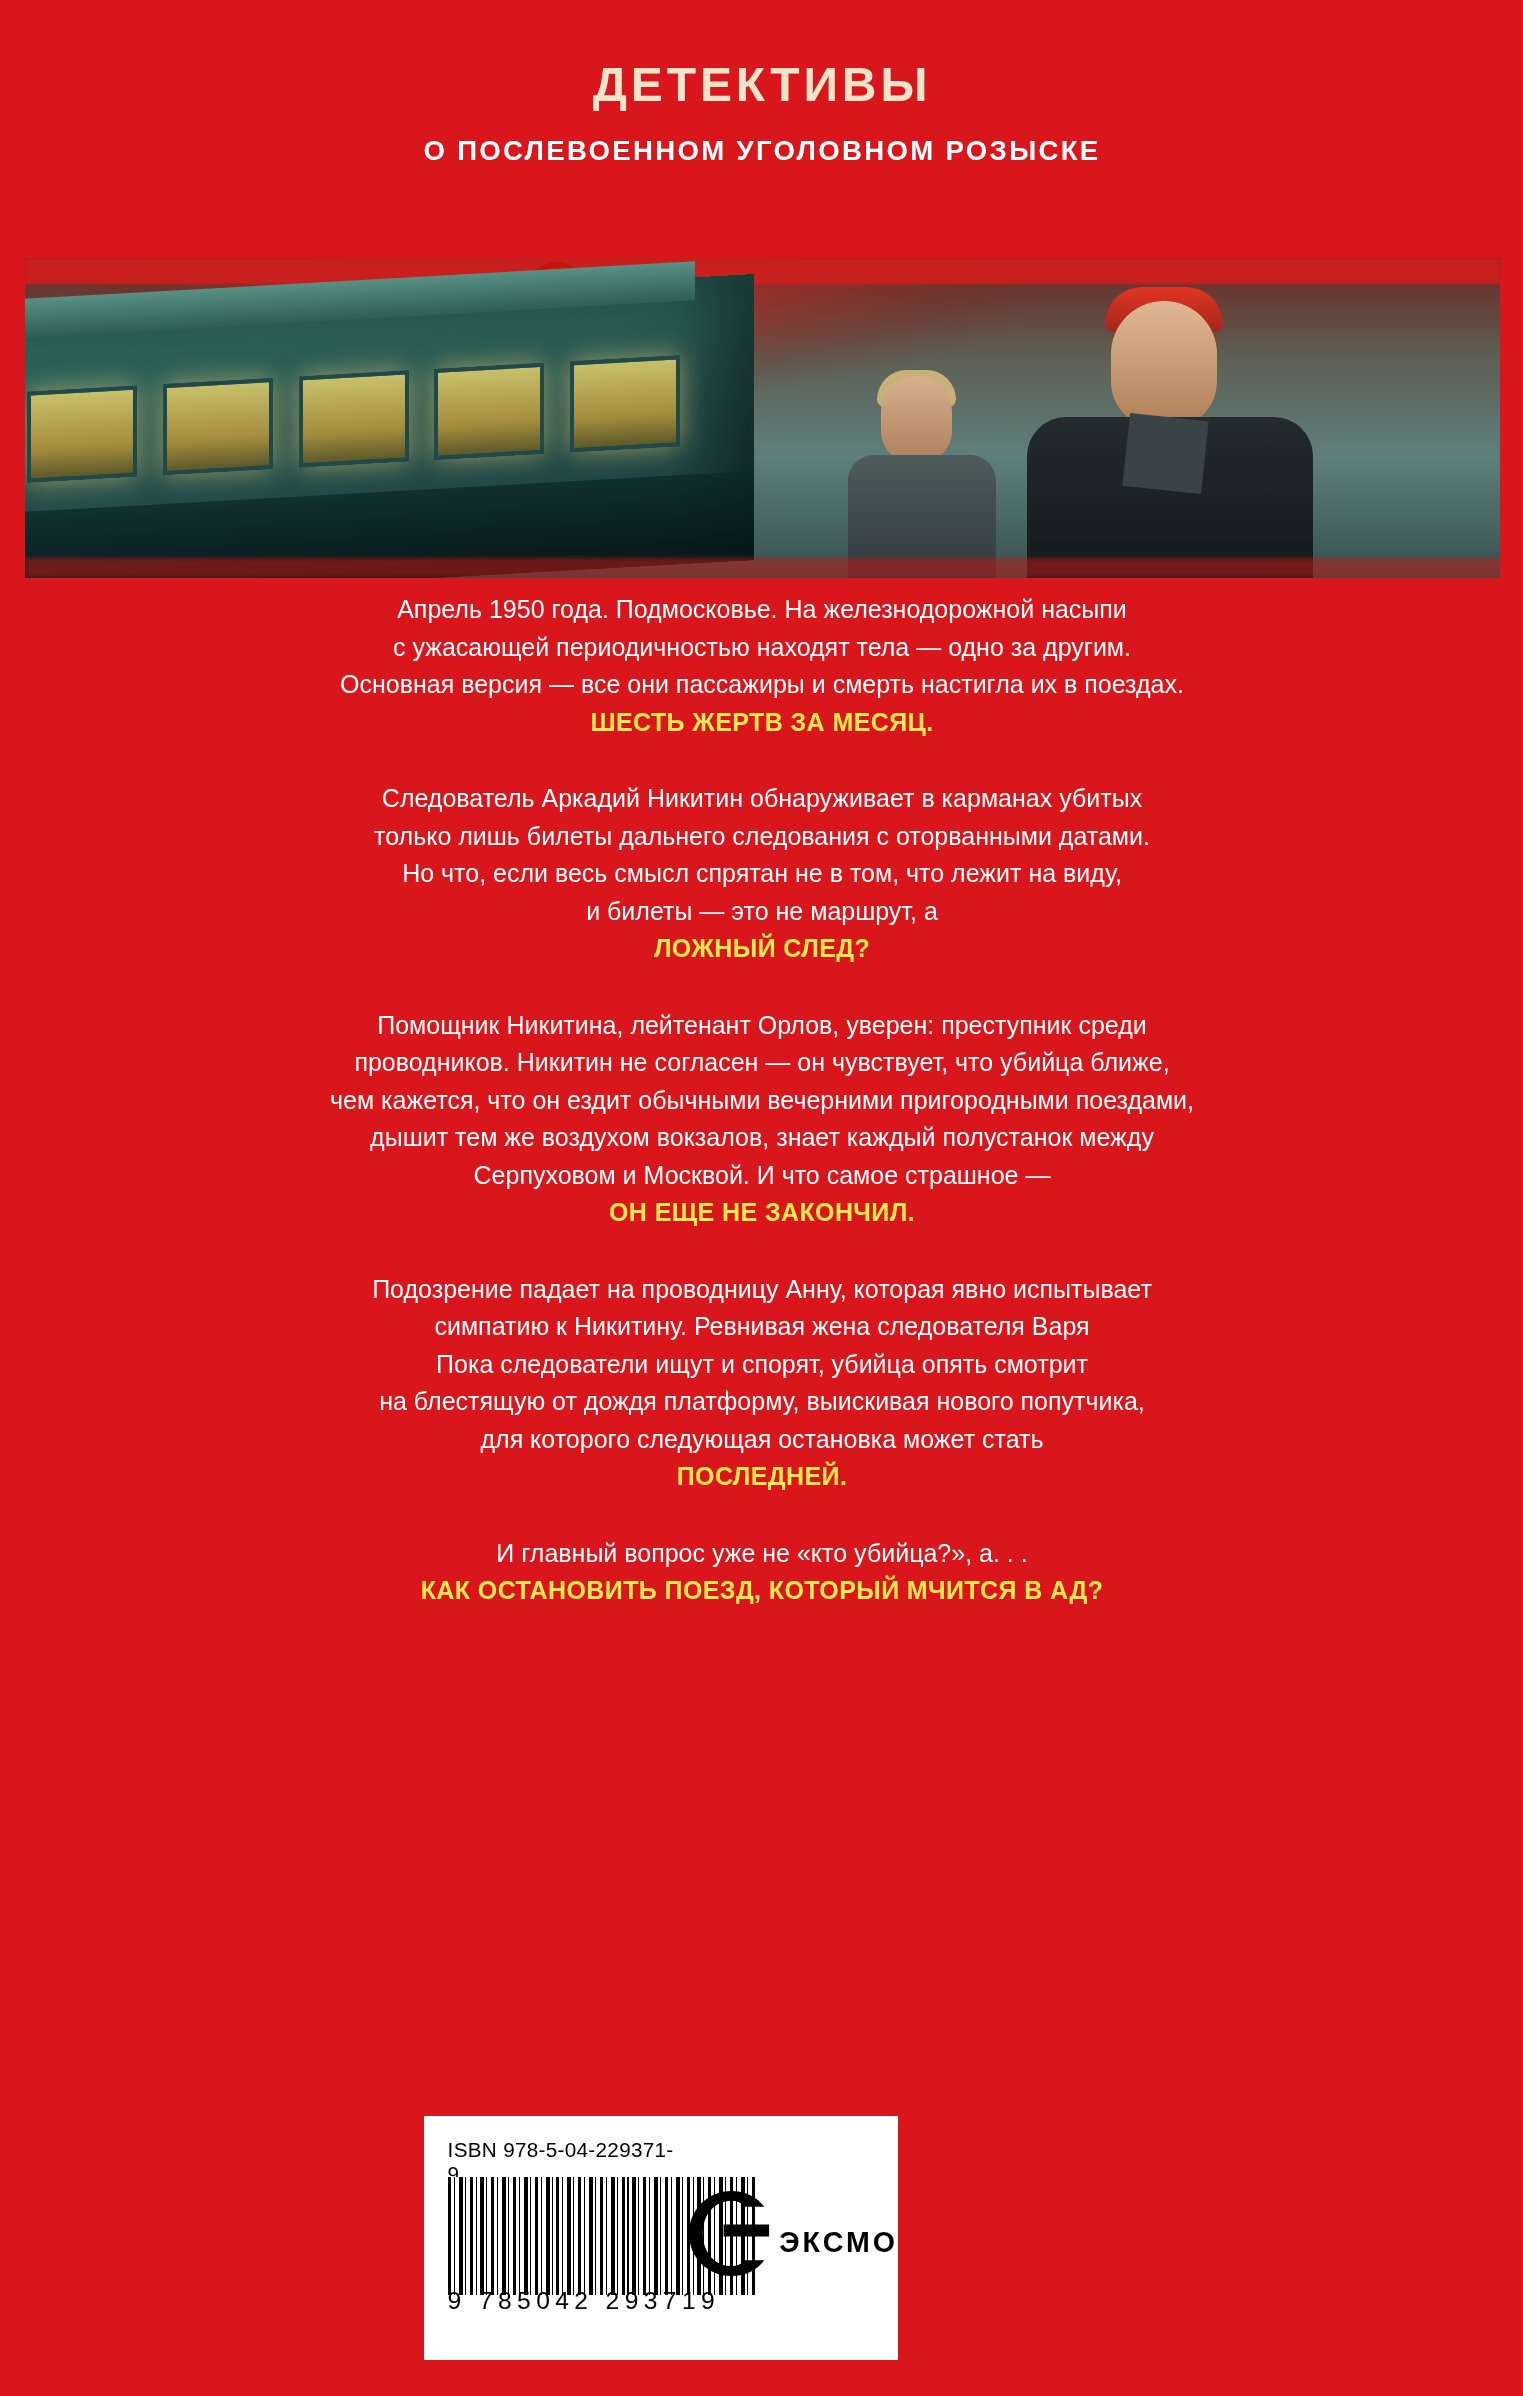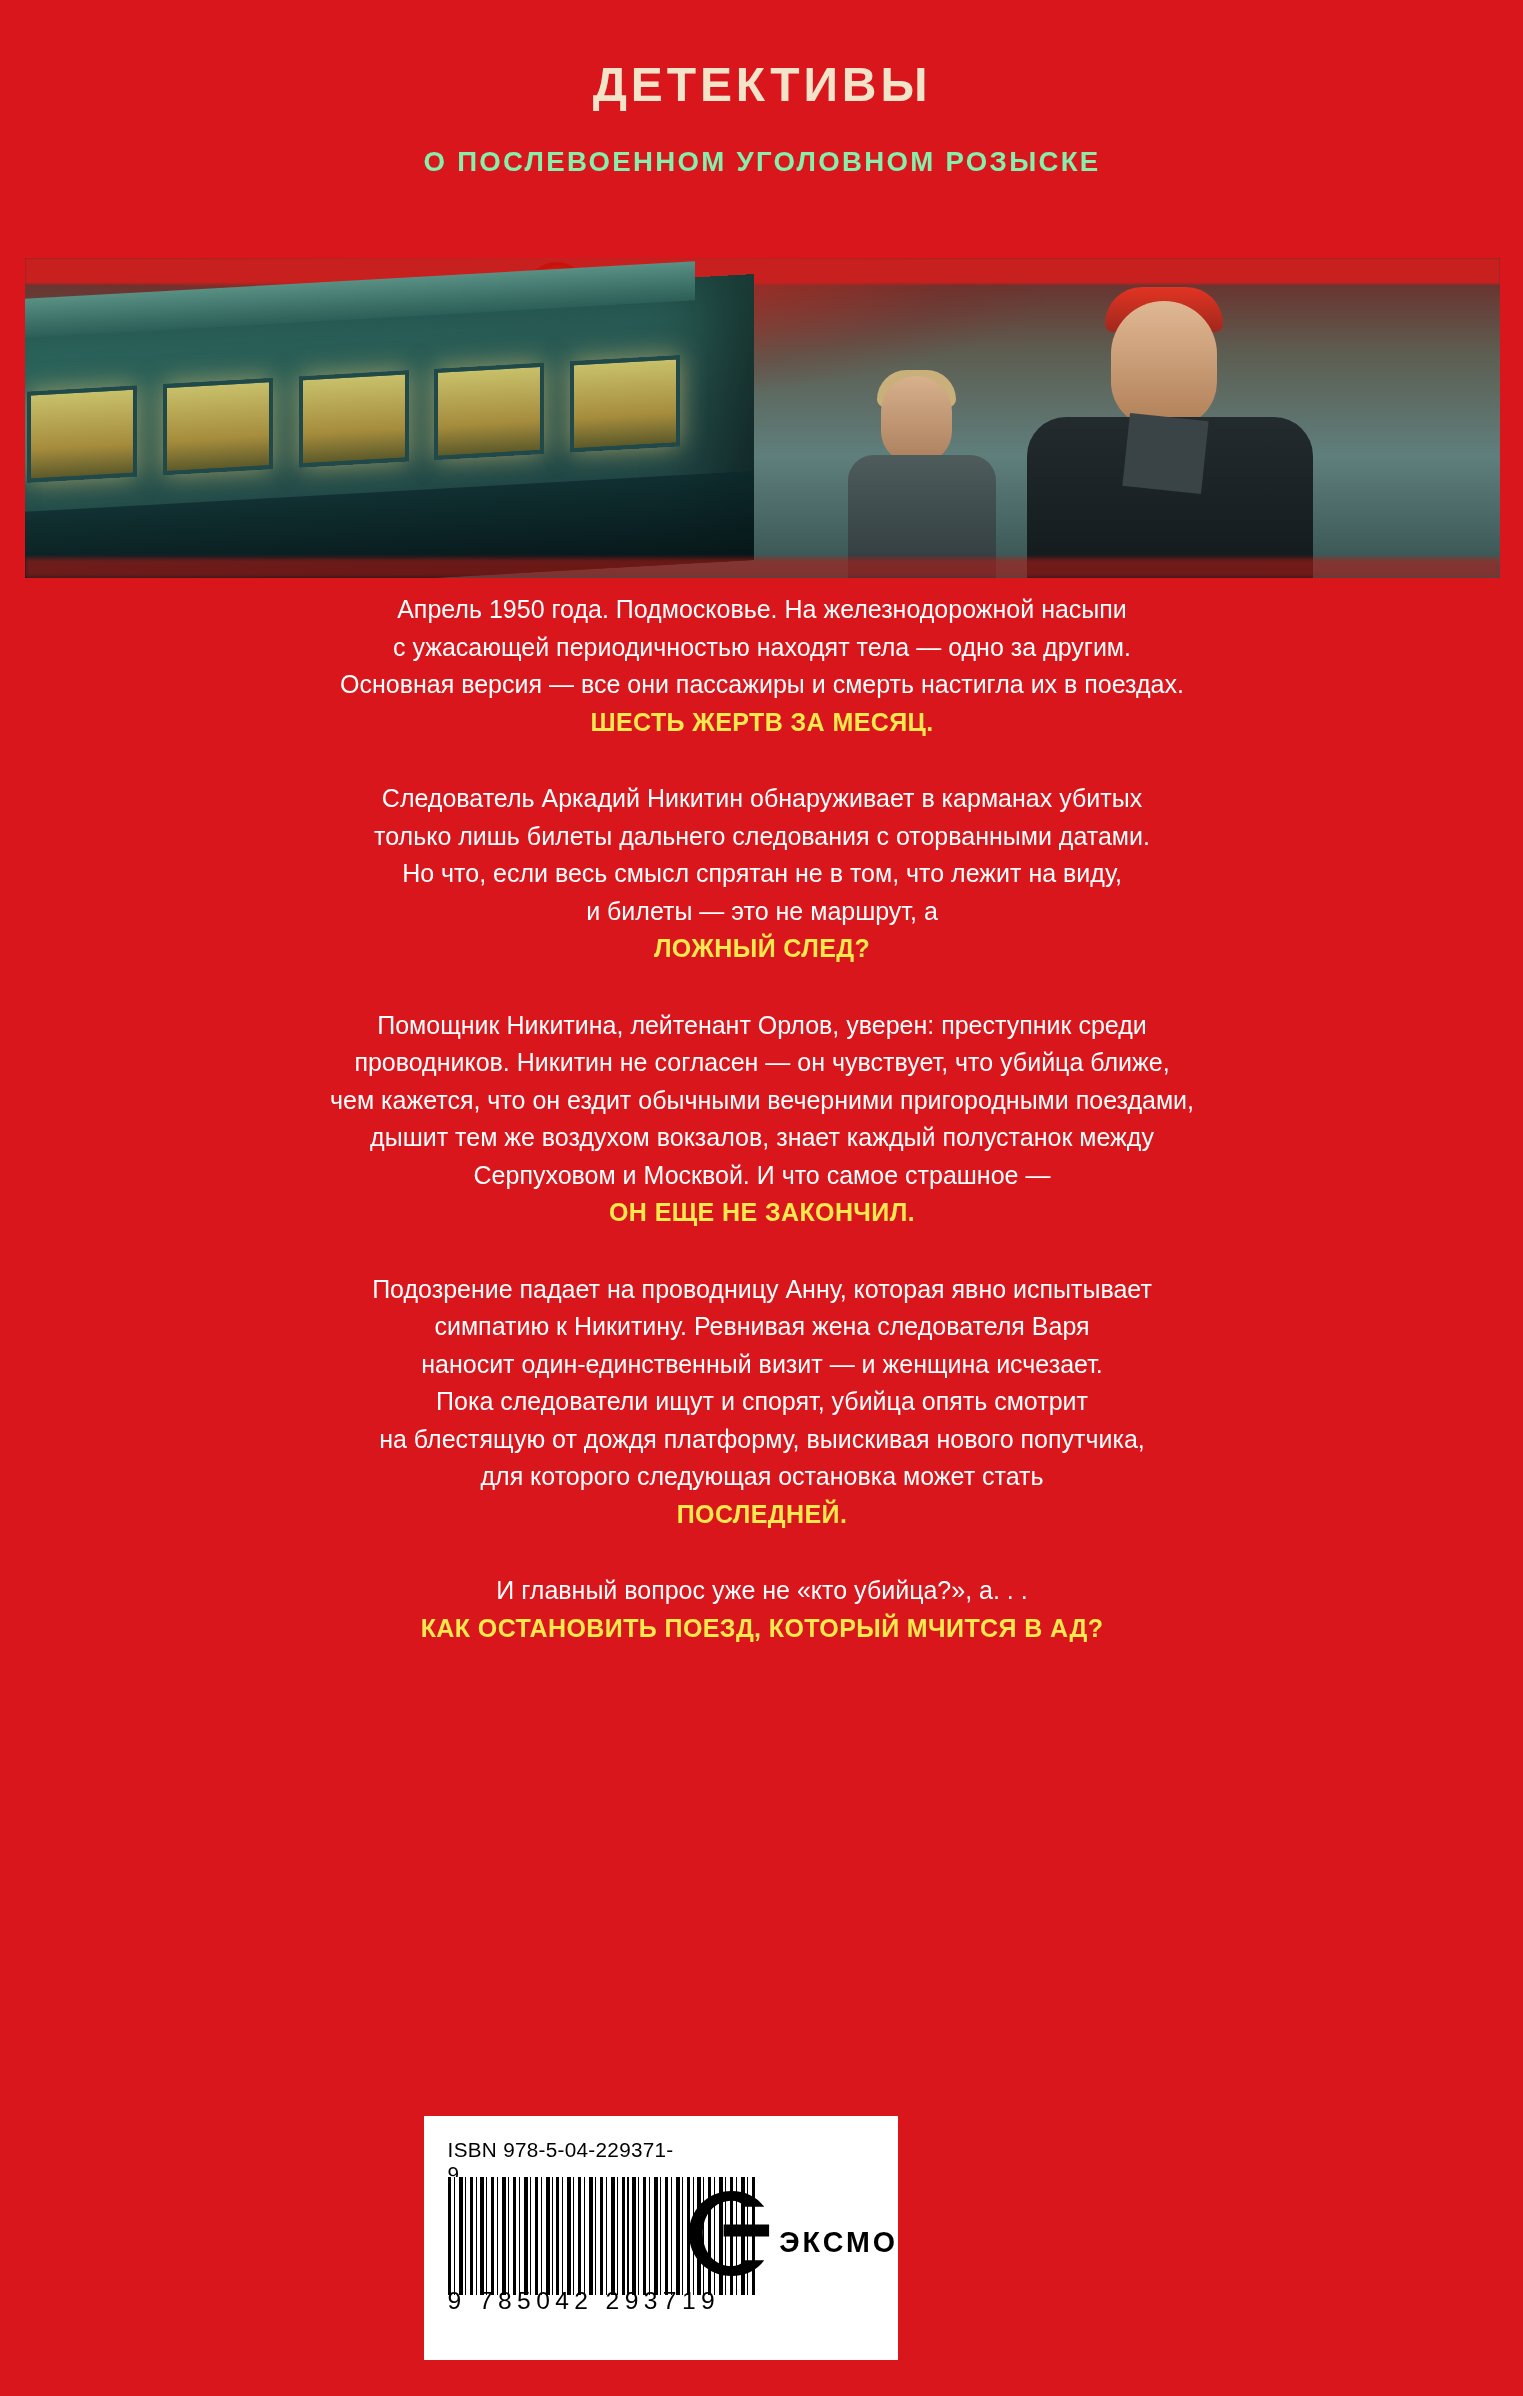--- a/index.html
+++ b/index.html
@@ -33,26 +33,26 @@
   .series-title {
     margin: 0;
     padding-top: 61px;
     font-size: 48px;
     font-weight: bold;
     letter-spacing: 3.9px;
     color: #f3e3c8;
     line-height: 1;
   }
   .series-sub {
-    margin: 11px;
+    margin: 0;
     padding-top: 27.6px;
     font-size: 27.6px;
     font-weight: bold;
     letter-spacing: 2.3px;
-    color: #86efac;
+    color: #ffffff;
     line-height: 1;
   }
 
   
   .illustration {
     position: absolute;
     top: 258px; left: 24.6px;
     width: 1475px;
     height: 320px;
     overflow: hidden;
@@ -304,21 +304,20 @@
       <span class="line">проводников. Никитин не согласен — он чувствует, что убийца ближе,</span>
       <span class="line">чем кажется, что он ездит обычными вечерними пригородными поездами,</span>
       <span class="line">дышит тем же воздухом вокзалов, знает каждый полустанок между</span>
       <span class="line">Серпуховом и Москвой. И что самое страшное —</span>
       <span class="line accent">ОН ЕЩЕ НЕ ЗАКОНЧИЛ.</span>
     </p>
 
     <p class="para">
       <span class="line">Подозрение падает на проводницу Анну, которая явно испытывает</span>
       <span class="line">симпатию к Никитину. Ревнивая жена следователя Варя</span>
-      <span class="line">наносит один-единственный визит — и женщина исчезает.</span>
       <span class="line">Пока следователи ищут и спорят, убийца опять смотрит</span>
       <span class="line">на блестящую от дождя платформу, выискивая нового попутчика,</span>
       <span class="line">для которого следующая остановка может стать</span>
       <span class="line accent">ПОСЛЕДНЕЙ.</span>
     </p>
 
     <p class="para">
       <span class="line">И главный вопрос уже не «кто убийца?», а. . .</span>
       <span class="line accent">КАК ОСТАНОВИТЬ ПОЕЗД, КОТОРЫЙ МЧИТСЯ В АД?</span>
     </p>

